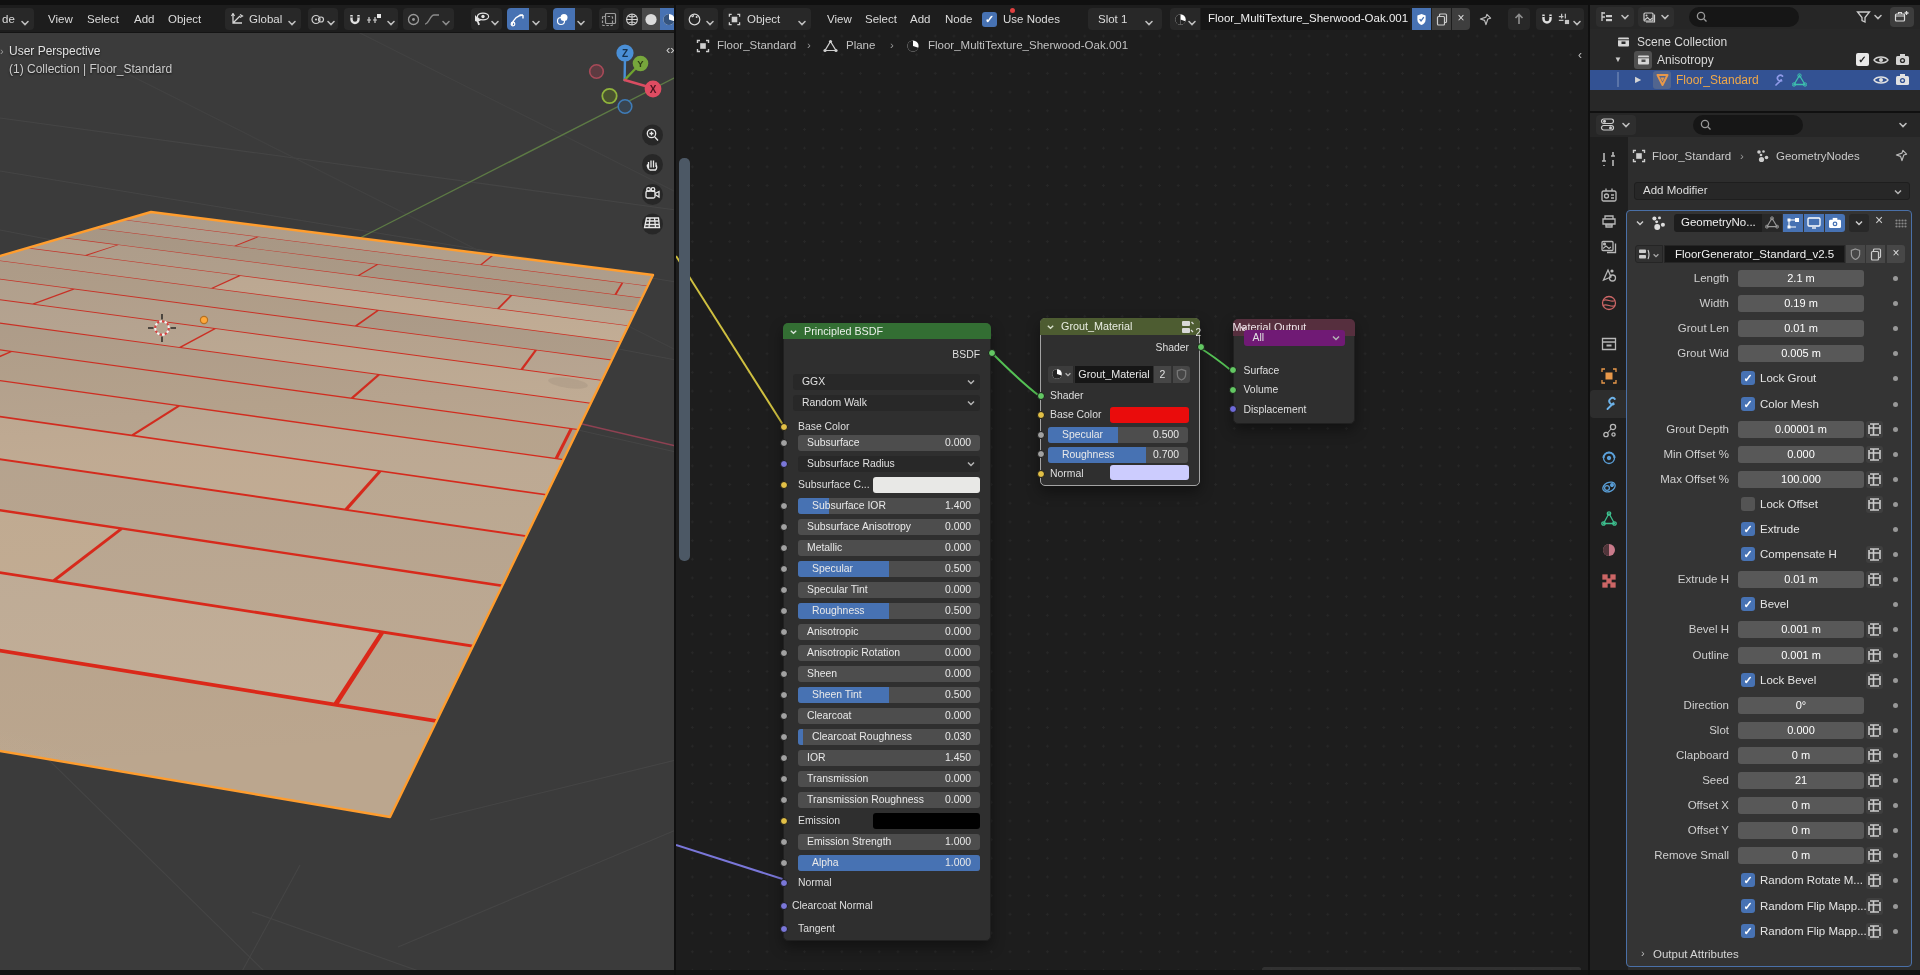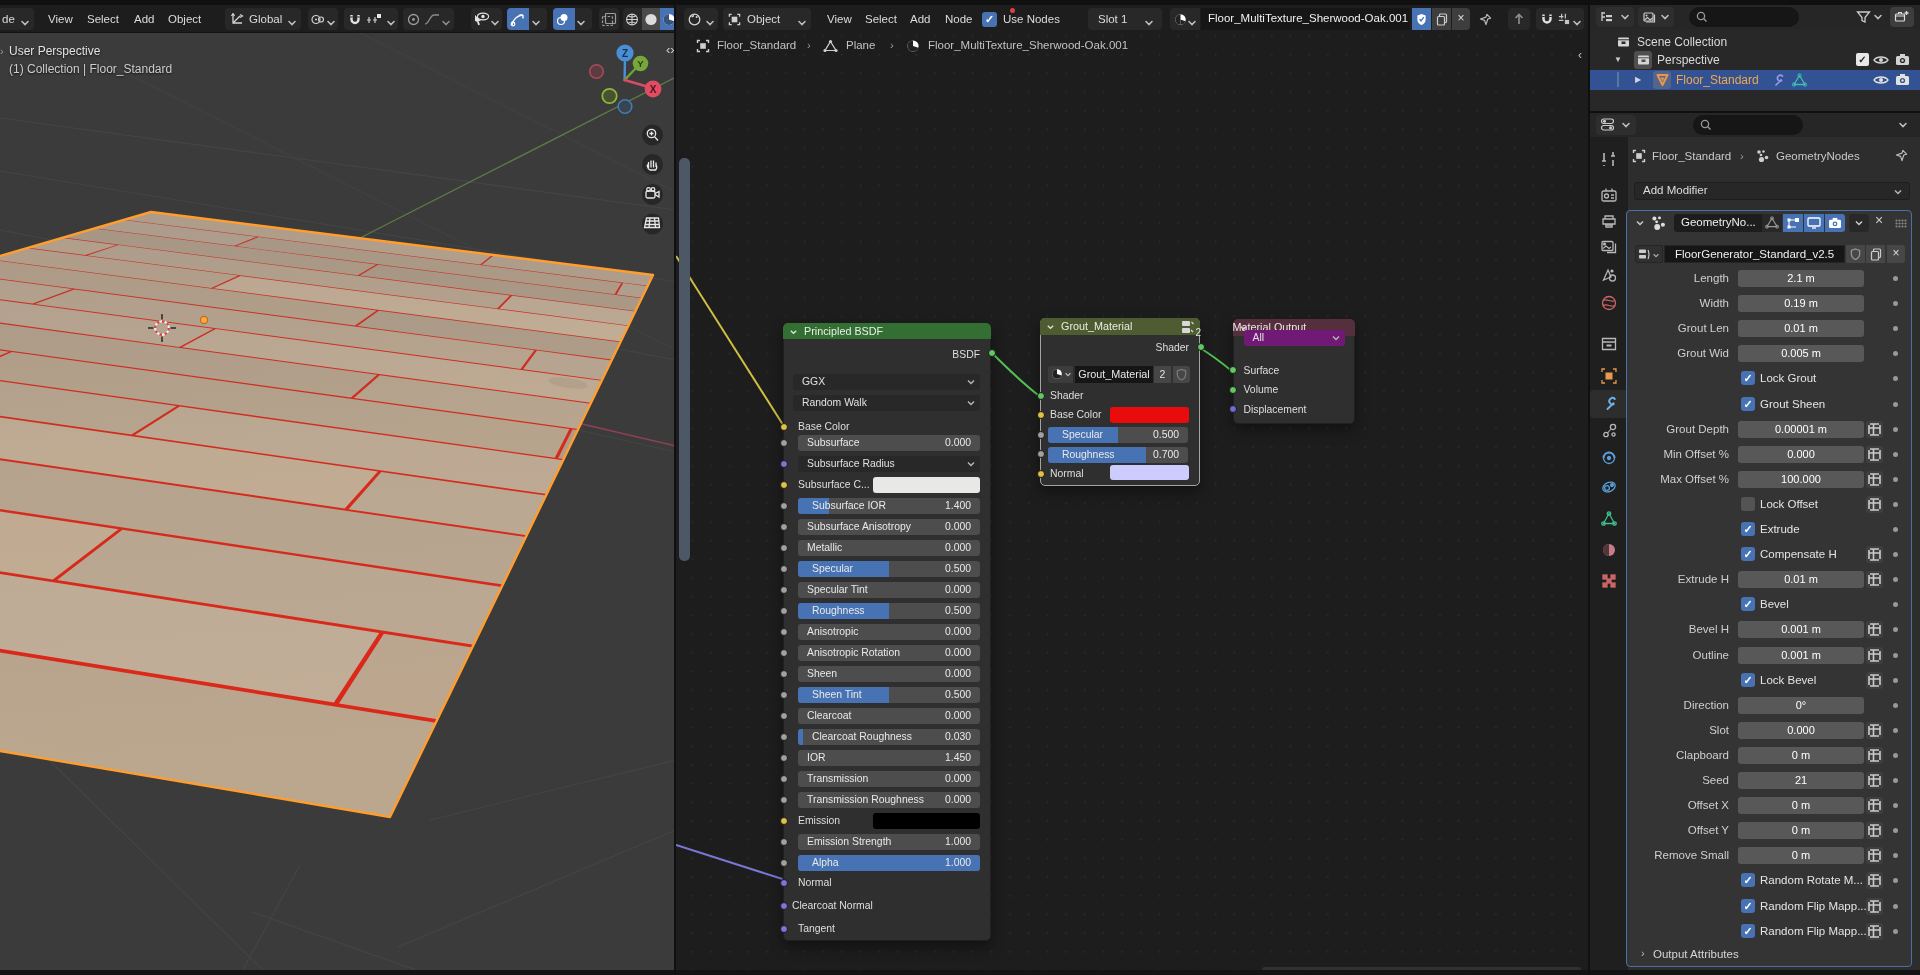--- a/index.html
+++ b/index.html
@@ -626,21 +626,21 @@
   <span class="abs" style="left:47px;top:2px;font-size:12px;color:#d9d9d9">Scene Collection</span>
       </div>
  <div class="abs" style="left:0;top:46px;width:330px;height:19px">
   <span class="abs" style="left:24px;top:4px;font-size:8px;color:#c9c9c9">▼</span>
   <div class="abs" style="left:44px;top:0px;width:18px;height:18px;background:#4f4f4f;border-radius:3px"></div>
   <svg class="abs" style="left:46px;top:2px" width="15" height="14" viewBox="0 0 15 14">
           <rect x="2" y="2.5" width="11" height="9" rx="1" fill="#d5d5d5"></rect>
           <rect x="5.5" y="6.5" width="4" height="2.5" fill="#4f4f4f"></rect>
           <path d="M2 4.8 L13 4.8" stroke="#4f4f4f" stroke-width="1"></path>
         </svg>
-  <span class="abs" style="left:67px;top:2px;font-size:12px;color:#d9d9d9">Perspective</span>
+  <span class="abs" style="left:67px;top:2px;font-size:12px;color:#d9d9d9">Anisotropy</span>
   <div class="abs" style="left:266px;top:2px;width:13px;height:13px;background:#e8e8e8;border-radius:2px;color:#222;font-size:10px;font-weight:bold;text-align:center;line-height:13px">✓</div>
   <svg class="abs" style="left:283px;top:3px" width="16" height="12" viewBox="0 0 16 12">
           <path d="M1 6 C4 2 12 2 15 6 C12 10 4 10 1 6 Z" fill="none" stroke="#d2d2d2" stroke-width="1.3"></path>
           <circle cx="8" cy="6" r="2" fill="#d2d2d2"></circle>
         </svg>
   <svg class="abs" style="left:305px;top:2px" width="15" height="13" viewBox="0 0 15 13">
           <rect x="1" y="3" width="13" height="9" rx="1.5" fill="#d2d2d2"></rect>
           <rect x="5" y="1" width="5" height="3" fill="#d2d2d2"></rect>
           <circle cx="7.5" cy="7.5" r="2.6" fill="#282828"></circle>
           <circle cx="7.5" cy="7.5" r="1.2" fill="#d2d2d2"></circle>
@@ -917,21 +917,21 @@
           <div class="pval">0.005 m</div>
           <div class="pdot"></div>
         </div>
         <div class="prow" style="top:155.39999999999998px">
           <div class="pcheck">✓</div>
           <span class="pcklab">Lock Grout</span>
           <div class="pdot"></div>
         </div>
         <div class="prow" style="top:180.49999999999997px">
           <div class="pcheck">✓</div>
-          <span class="pcklab">Grout Sheen</span>
+          <span class="pcklab">Color Mesh</span>
           <div class="pdot"></div>
         </div>
         <div class="prow" style="top:205.59999999999997px">
           <span class="plab">Grout Depth</span>
           <div class="pval">0.00001 m</div>
           <div class="pibox">
             <svg class="abs" style="left:2px;top:2px" width="13" height="13" viewBox="0 0 13 13">
               <path d="M1 5 L12 5 M5.5 1 L5.5 12 M1 2 L1 11 M12 2 L12 11 M2 1 L11 1 M2 12 L11 12" stroke="#ccc" stroke-width="1.6"></path>
             </svg>
           </div>

